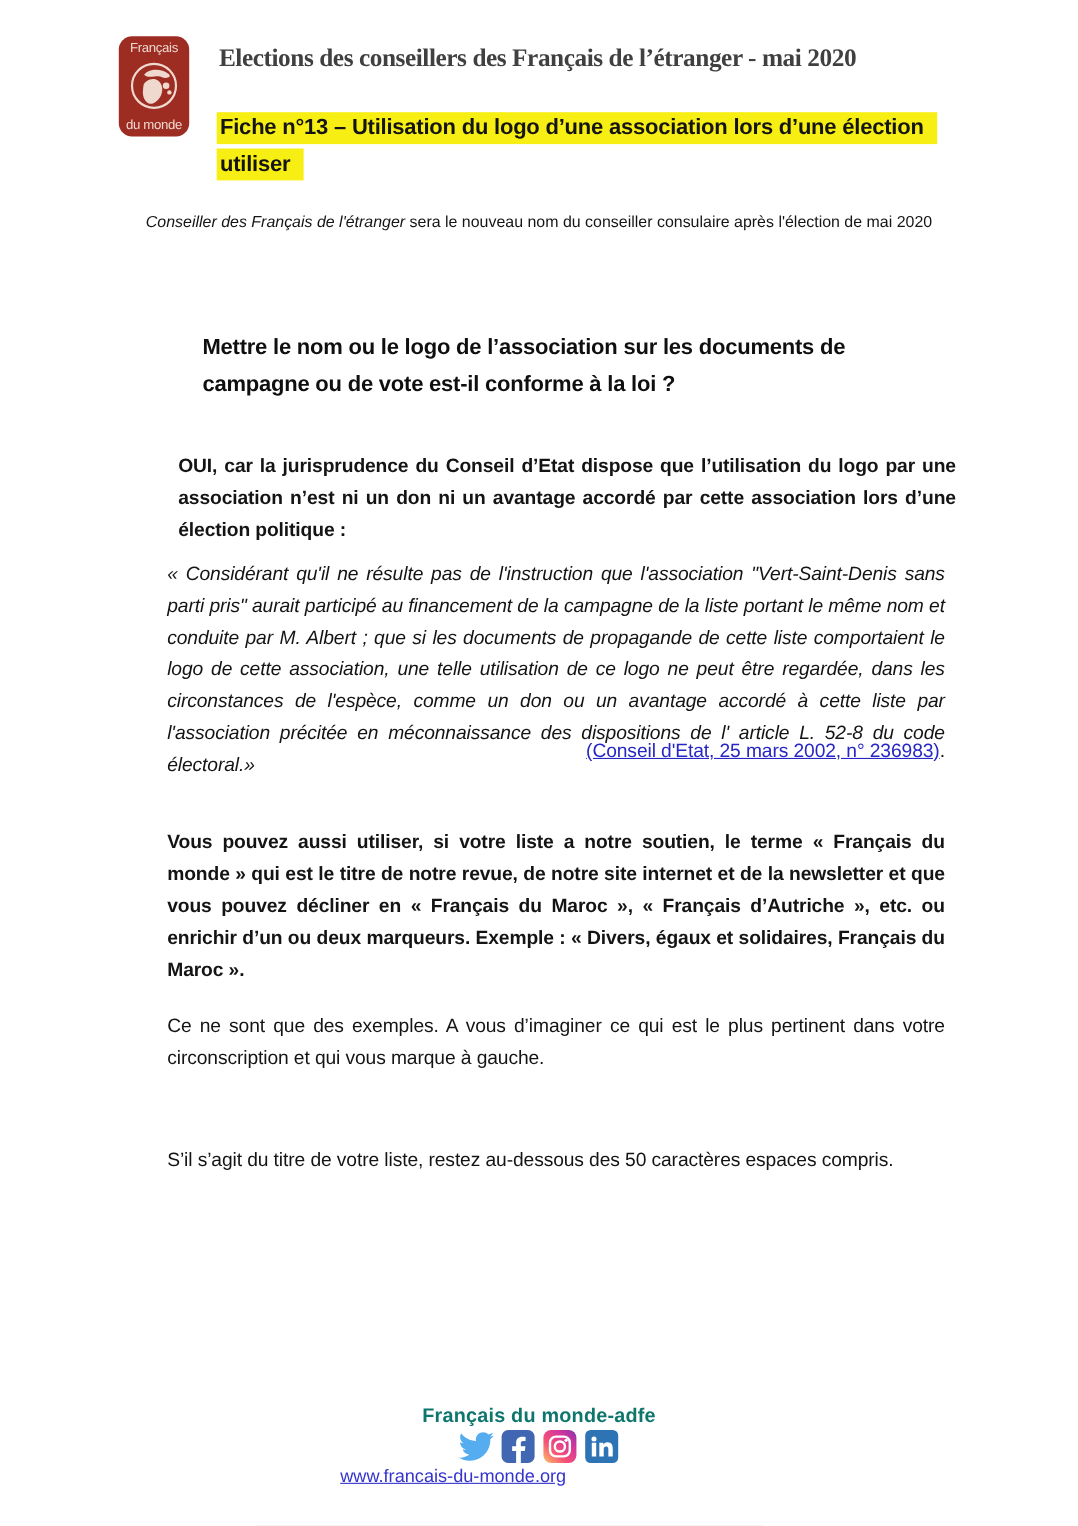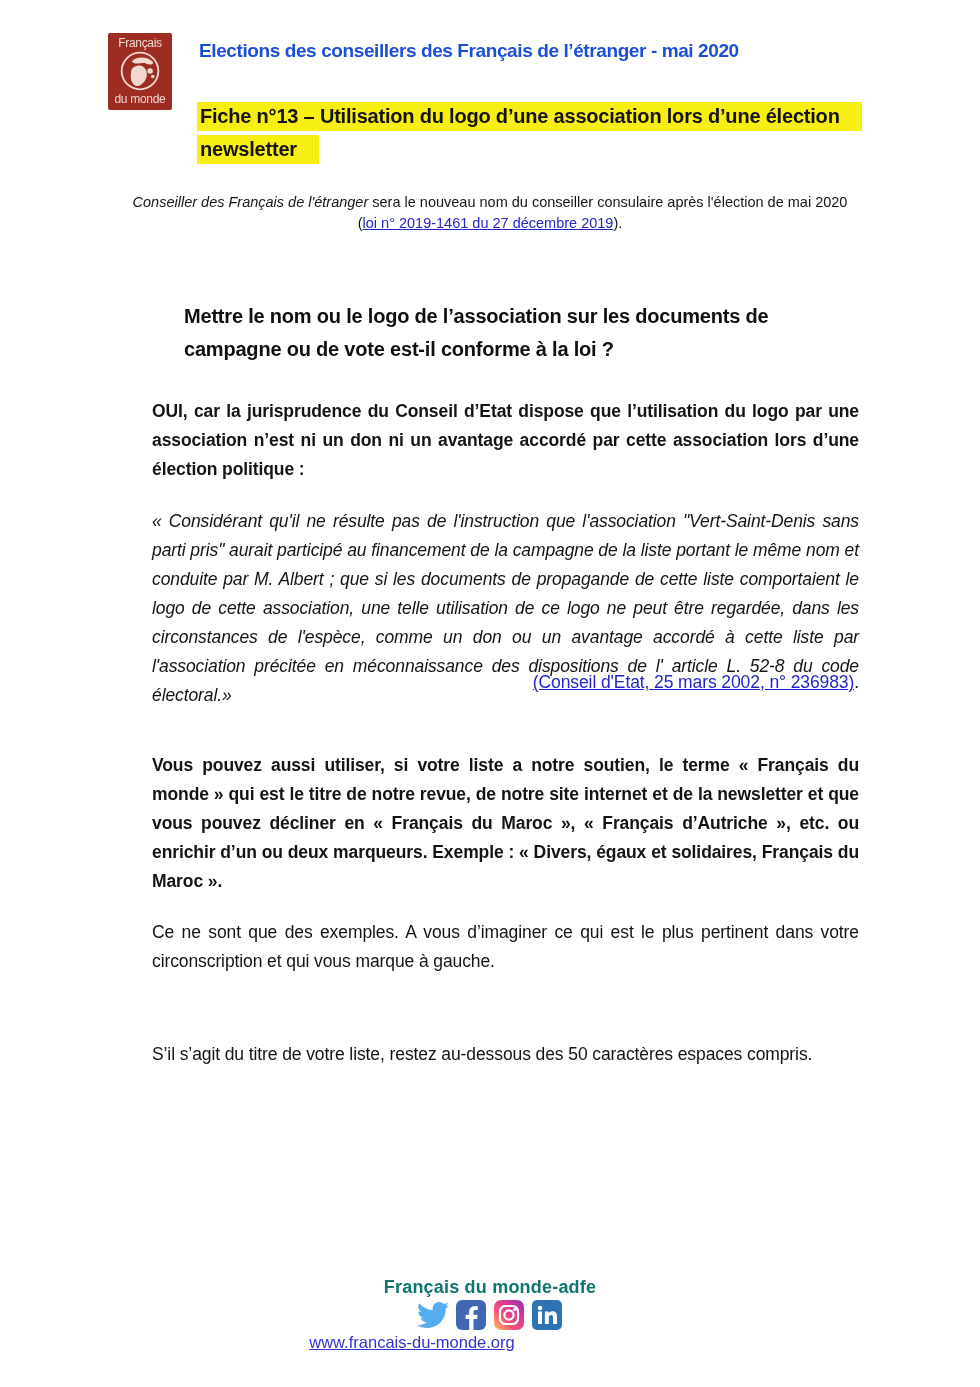--- a/index.html
+++ b/index.html
@@ -11,45 +11,45 @@
     margin: 0 auto;
     background: #ffffff;
     font-family: "Liberation Sans", sans-serif;
     color: #111111;
     overflow: hidden;
   }
 
   
   .logo {
     position: absolute; left: 108px; top: 33px;
-    width: 64px; height: 77px;
+    width: 64px; height: 91px;
     background: #9d2c23;
-    border-radius: 2px;
+    border-radius: 12px;
     display: flex; flex-direction: column;
     align-items: center; justify-content: space-between;
     padding: 4px 2px 5px 2px;
   }
   .logo-text {
     color: #efd9cf; font-size: 12px; line-height: 12px;
     letter-spacing: -0.3px; white-space: nowrap;
   }
   .logo-globe { width: 46px; height: 48px; }
 
   .doc-title {
     position: absolute; left: 199px; top: 40px; width: 700px;
-    font-size: 19px; font-weight: bold; letter-spacing: -0.4px;
-    color: #1d4ed8; white-space: nowrap;
+    font-size: 23px; font-weight: bold; letter-spacing: -0.4px;
+    color: #404040; white-space: nowrap; font-family: Liberation Serif, serif;
   }
 
   .fiche {
     position: absolute; left: 197px; top: 100px; width: 690px;
     font-size: 20px; font-weight: bold; letter-spacing: -0.2px;
     line-height: 33px; color: #141414;
   }
-  .hl { background: #f7ee14; padding: 3px 22px 4px 3px; }
+  .hl { background: #f7ee14; padding: 3px 12px 4px 3px; }
 
   
   .note {
     position: absolute; left: 0; top: 192px; width: 980px;
     text-align: center; font-size: 14.5px; line-height: 21px; color: #151515;
   }
   .note .it { font-style: italic; }
   .link { color: #2626c4; text-decoration: underline; cursor: pointer; }
 
   
@@ -58,21 +58,21 @@
     font-size: 20px; font-weight: bold; letter-spacing: -0.2px;
     line-height: 33px; color: #0f0f0f; margin-left: 32px;
   }
   .para {
     position: absolute; left: 152px; width: 707px;
     font-size: 17.5px; line-height: 29px; letter-spacing: -0.1px;
     text-align: justify; color: #141414;
   }
   .bold { font-weight: bold; }
   .quote { font-style: italic; }
-  .p-oui { top: 397px; }
+  .p-oui { top: 409px; margin-left: 10px; }
   .p-quote { top: 507px; }
   .p-citation { top: 668px; text-align: right; }
   .p-vous { top: 751px; }
   .p-exemples { top: 918px; }
   .p-titre { top: 1040px; }
   .cit-dot { color: #141414; }
 
   
   .footer-brand {
     position: absolute; left: 0; top: 1277px; width: 980px;
@@ -104,26 +104,25 @@
       <circle cx="34" cy="24" r="3" fill="#efd9cf"></circle>
       <circle cx="37" cy="30" r="2" fill="#efd9cf"></circle>
     </svg>
     <div class="logo-text">du monde</div>
   </div>
 
   <h1 class="doc-title">Elections des conseillers des Français de l’étranger - mai 2020</h1>
 
   <div class="fiche">
     <span class="hl">Fiche n°13 – Utilisation du logo d’une association lors d’une élection</span><br>
-    <span class="hl">newsletter</span>
+    <span class="hl">utiliser</span>
   </div>
 
   <div class="note">
     <div><span class="it">Conseiller des Français de l'étranger</span><span> sera le nouveau nom du conseiller consulaire après l'élection de mai 2020</span></div>
-    <div><span>(</span><a class="link">loi n° 2019-1461 du 27 décembre 2019</a><span>).</span></div>
   </div>
 
   <h2 class="question">Mettre le nom ou le logo de l’association sur les documents de campagne ou de vote est-il conforme à la loi ?</h2>
 
   <p class="para bold p-oui">OUI, car la jurisprudence du Conseil d’Etat dispose que l’utilisation du logo par une association n’est ni un don ni un avantage accordé par cette association lors d’une élection politique :</p>
 
   <p class="para quote p-quote">« Considérant qu'il ne résulte pas de l'instruction que l'association "Vert-Saint-Denis sans parti pris" aurait participé au financement de la campagne de la liste portant le même nom et conduite par M. Albert ; que si les documents de propagande de cette liste comportaient le logo de cette association, une telle utilisation de ce logo ne peut être regardée, dans les circonstances de l'espèce, comme un don ou un avantage accordé à cette liste par l'association précitée en méconnaissance des dispositions de l' article L. 52-8 du code électoral.»</p>
 
   <p class="para p-citation"><a class="link">(Conseil d'Etat, 25 mars 2002, n° 236983)</a><span class="cit-dot">.</span></p>
 

